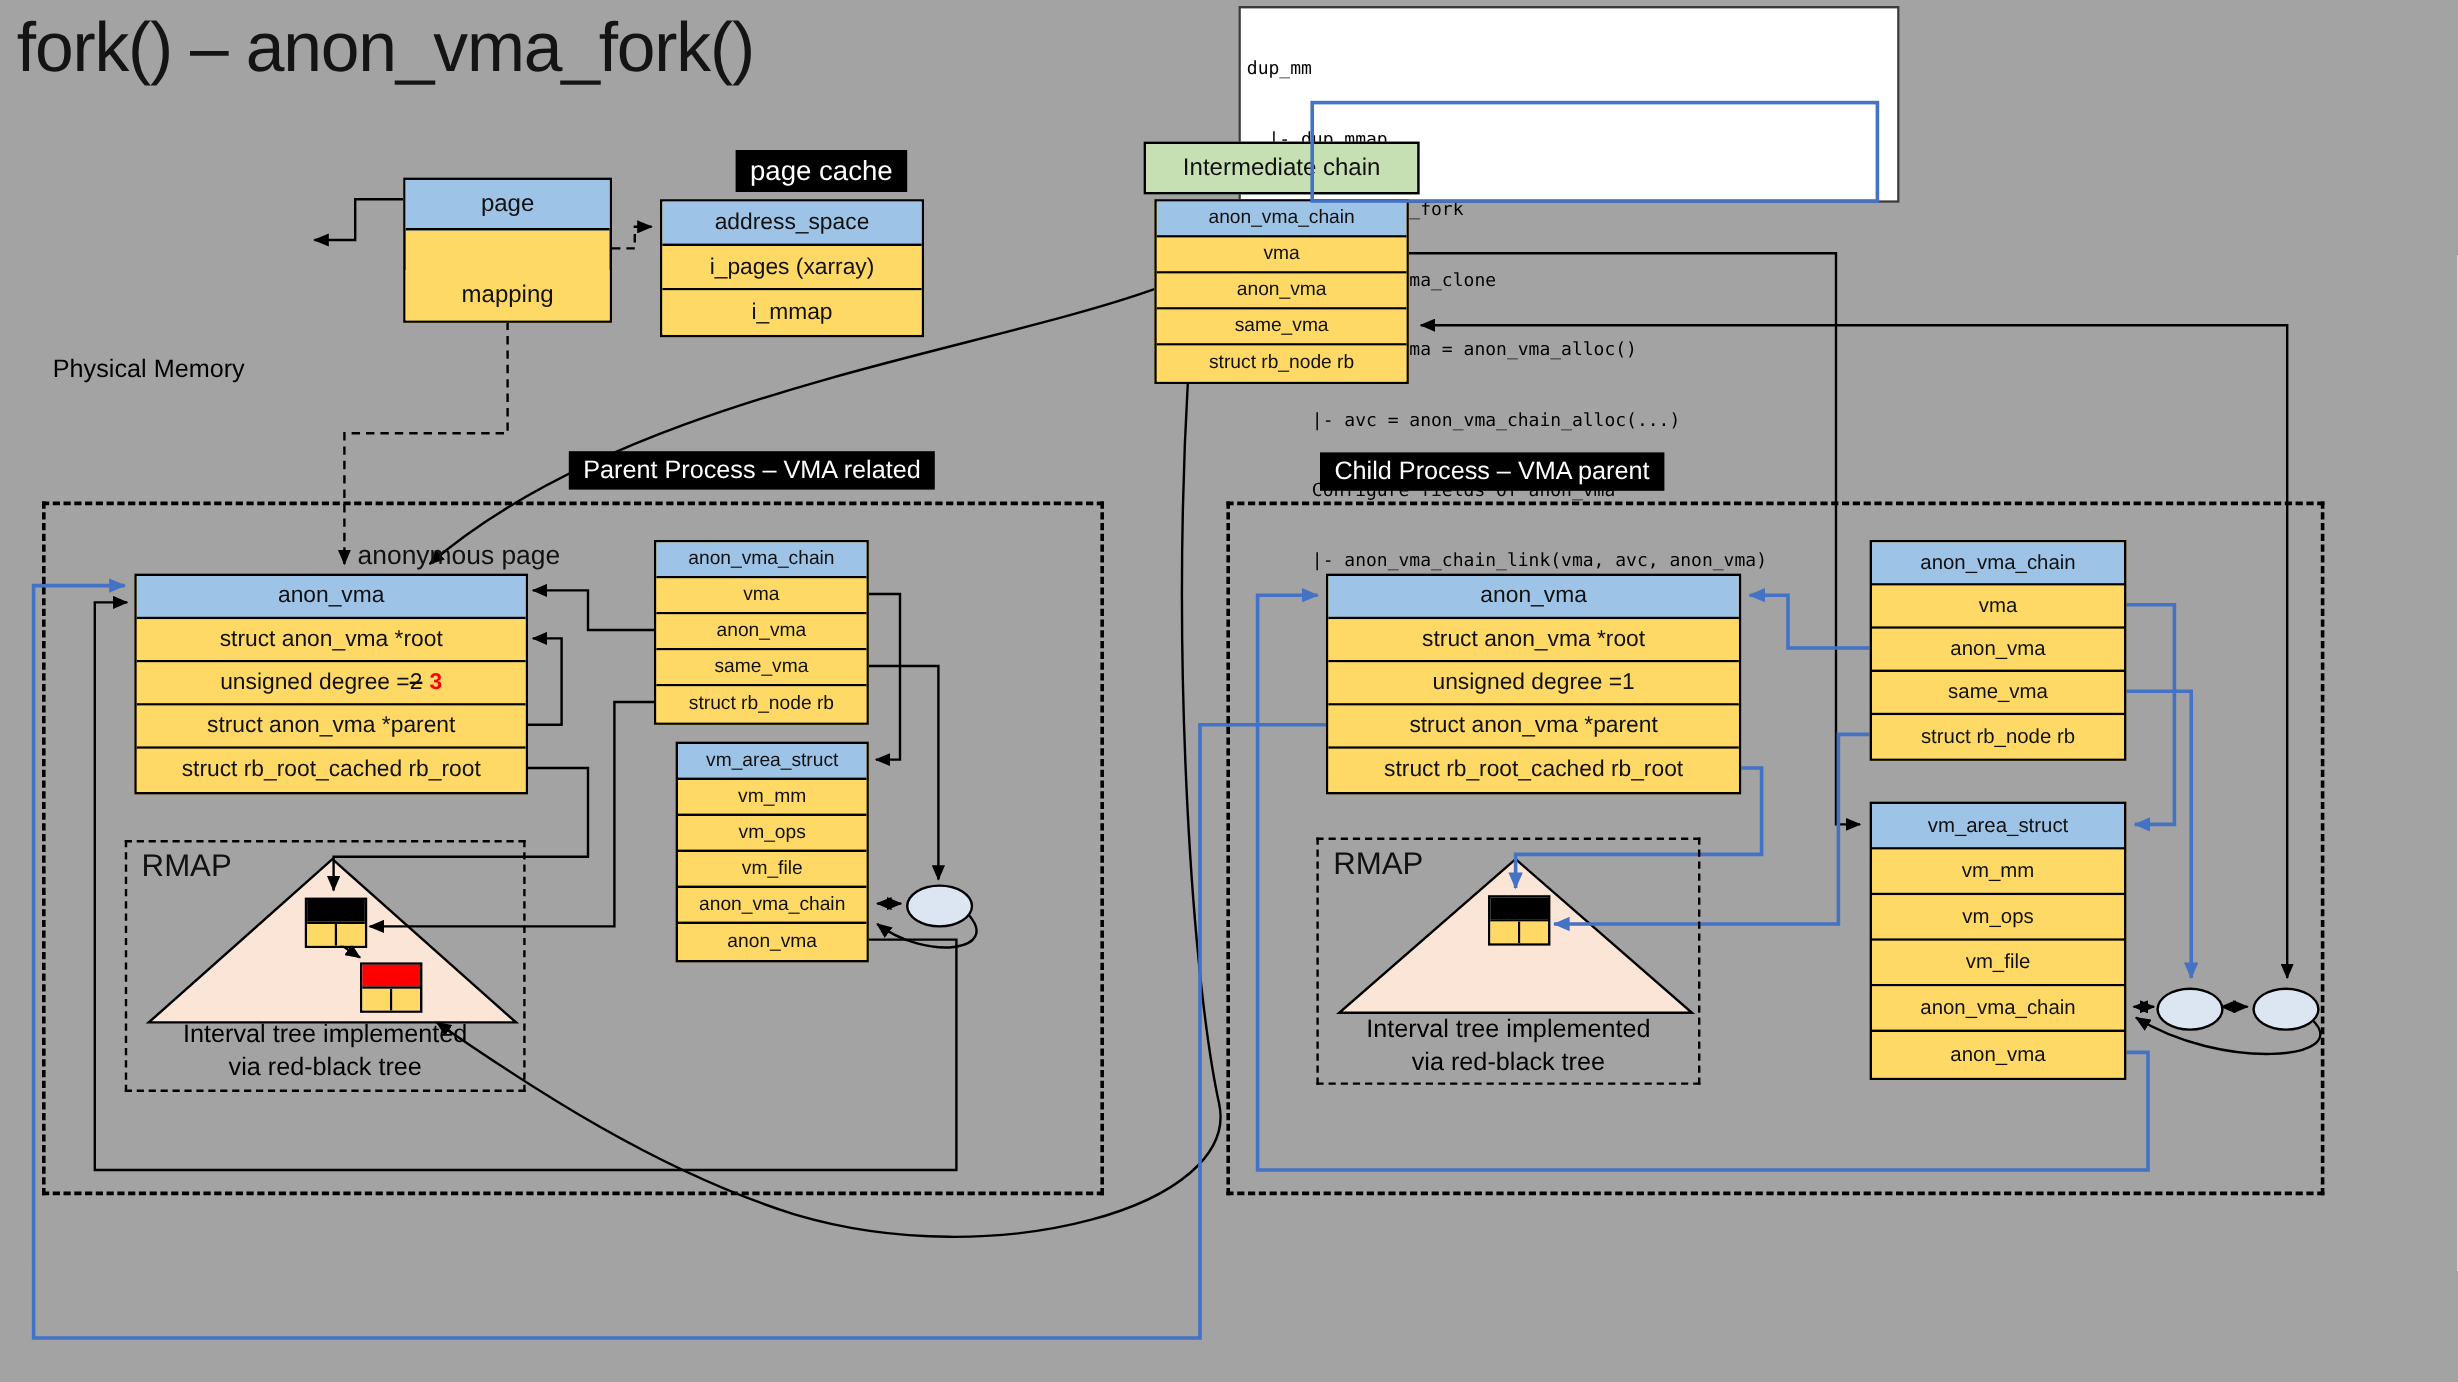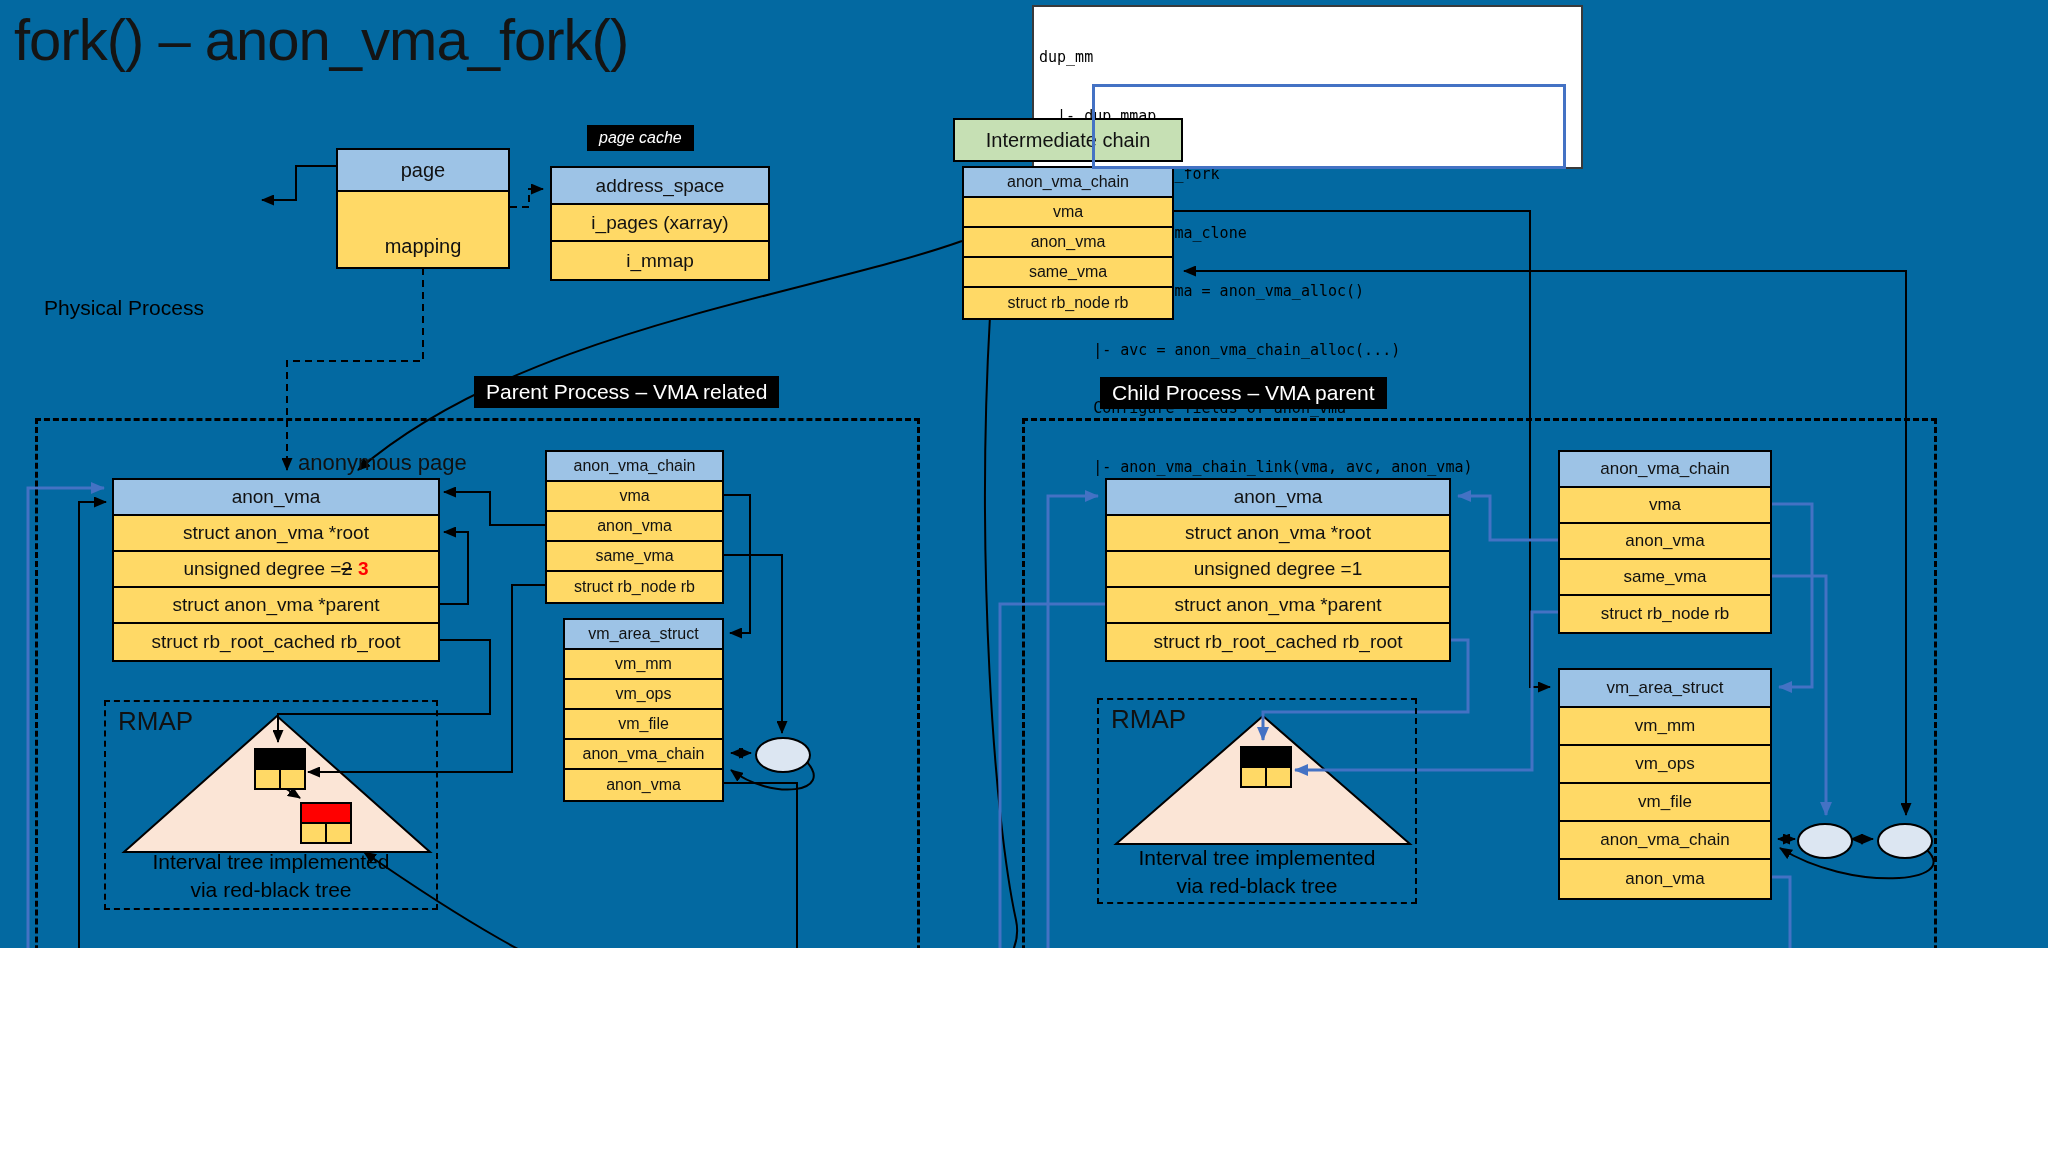--- a/index.html
+++ b/index.html
@@ -1,16 +1,16 @@
 <!DOCTYPE html>
 <html><head>
 <meta charset="utf-8">
 <style>
   html,body{margin:0;padding:0;background:#fff;}
-  #canvas{position:relative;width:2048px;height:948px;background:#0369a1;overflow:hidden;
+  #canvas{position:relative;width:2048px;height:1152px;background:#a3a3a3;overflow:hidden;
           font-family:"Liberation Sans",sans-serif;color:#111;}
   #wires{position:absolute;left:0;top:0;z-index:1;}
   .abs{position:absolute;z-index:2;}
   .title{font-size:58px;letter-spacing:-1px;color:#141414;font-weight:400;}
   .codebox{border:2px solid #3a3a3a;background:#fff;font-family:"DejaVu Sans Mono",monospace;
            font-size:15px;line-height:19.5px;padding:2px 16px 0 5px;white-space:pre;color:#000;}
   .bluerect{border:3px solid #4472c4;background:transparent;z-index:3;}
   .blacklabel{background:#000;color:#fff;font-size:21px;padding:4px 12px;white-space:nowrap;}
   .caption{font-size:21px;color:#000;}
   .tbl{border:2px solid #000;box-sizing:border-box;background:#ffd966;}
@@ -98,28 +98,28 @@
   <div>  |- dup_mmap</div>
   <div>    |- anon_vma_fork</div>
   <div>      |- anon_vma_clone</div>
   <div>      |- anon_vma = anon_vma_alloc()</div>
   <div>      |- avc = anon_vma_chain_alloc(...)</div>
   <div>      Configure fields of anon_vma</div>
   <div>      |- anon_vma_chain_link(vma, avc, anon_vma)</div>
 </div>
 <div class="abs bluerect" style="left:1092px;top:84px;width:468px;height:79px;"></div>
 
-<div class="abs caption" style="left:44px;top:296px;">Physical Process</div>
+<div class="abs caption" style="left:44px;top:296px;">Physical Memory</div>
 
 <div class="abs tbl" style="left:336px;top:148px;width:174px;">
   <div class="row hdr" style="height:42px;font-size:20px;">page</div>
   <div class="row" style="height:42px;font-size:20px;margin-top:33px;">mapping</div>
 </div>
 
-<div class="abs blacklabel" style="left:587px;top:125px;font-size:16px;font-style:italic;">page cache</div>
+<div class="abs blacklabel" style="left:613px;top:125px;font-size:23px;">page cache</div>
 <div class="abs tbl" style="left:550px;top:166px;width:220px;">
   <div class="row hdr" style="height:37px;font-size:19px;">address_space</div>
   <div class="row" style="height:37px;font-size:19px;">i_pages (xarray)</div>
   <div class="row" style="height:37px;font-size:19px;">i_mmap</div>
 </div>
 
 <div class="abs greenbox" style="left:953px;top:118px;width:230px;height:44px;">Intermediate chain</div>
 <div class="abs tbl" style="left:962px;top:166px;width:212px;">
   <div class="row hdr" style="height:30px;font-size:16px;">anon_vma_chain</div>
   <div class="row" style="height:30px;font-size:16px;">vma</div>

